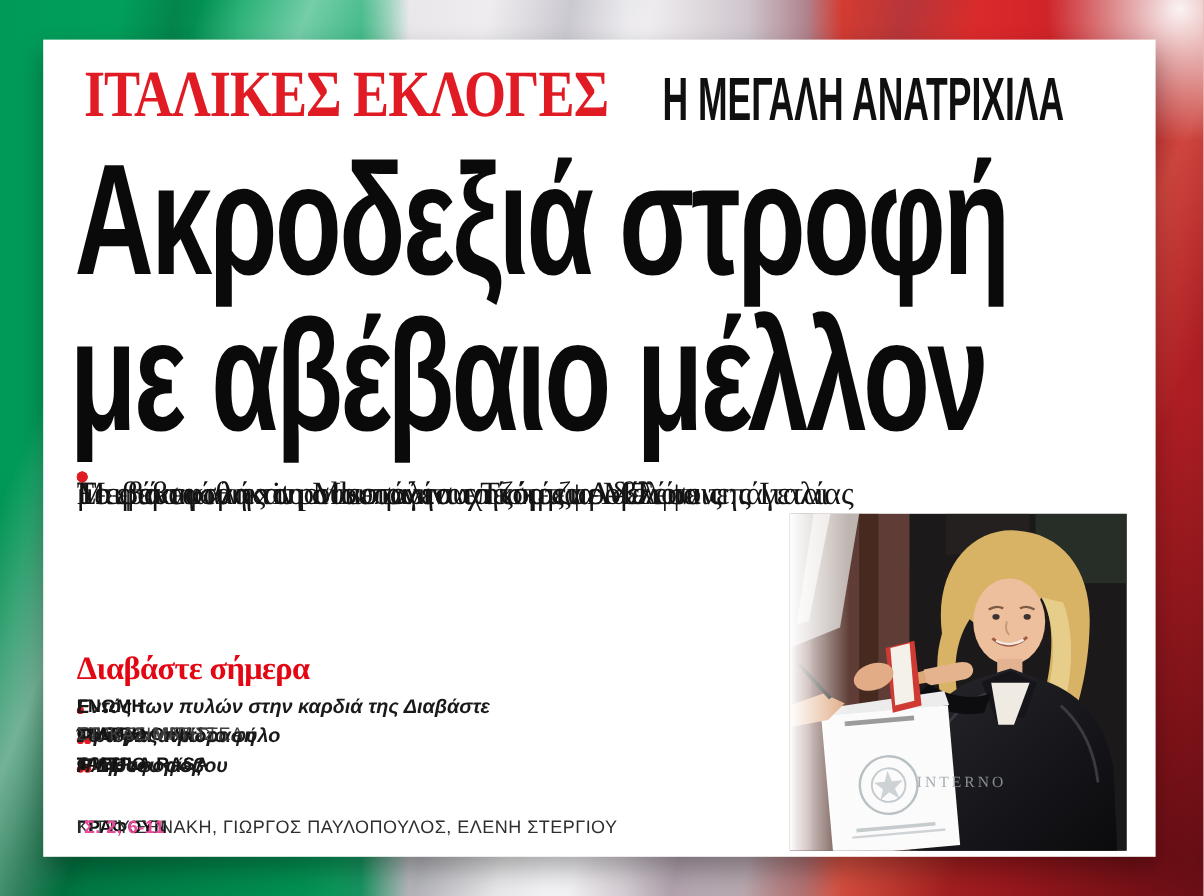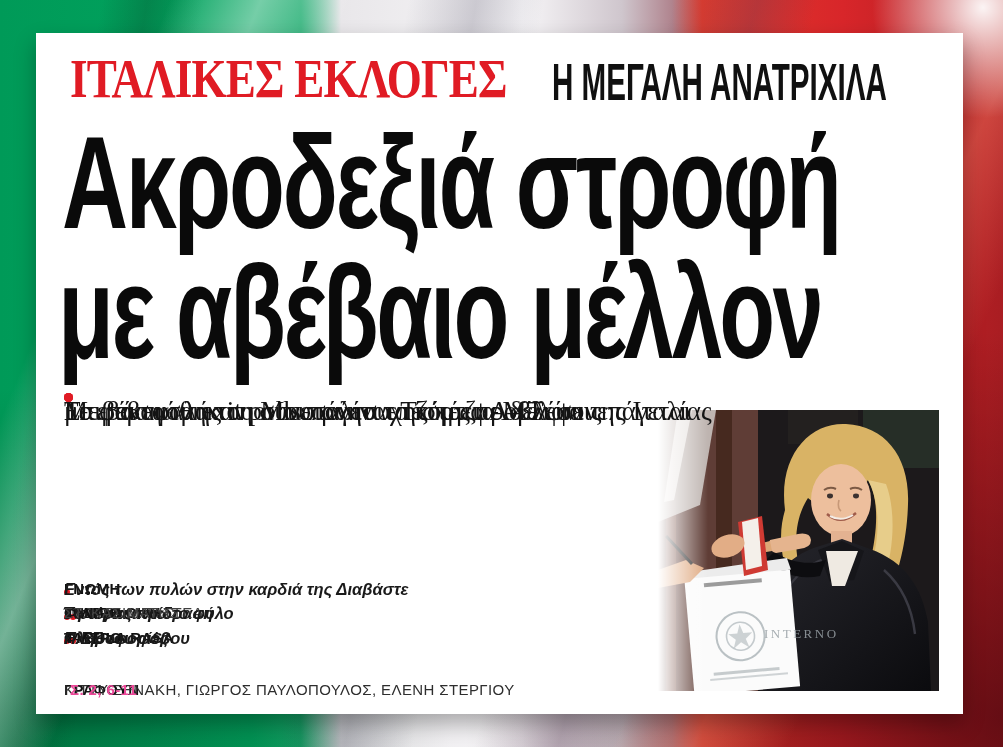--- a/index.html
+++ b/index.html
@@ -81,21 +81,21 @@
   .aut{font-weight:400;letter-spacing:.5px;color:#3f3f3f;}
   
   .footer{
     left:28px;top:648px;z-index:3;white-space:nowrap;
     font-size:15px;color:#2e2e2e;letter-spacing:.4px;
   }
   .footer b{font-weight:700;color:#111;}
   .footer .pages{font-weight:700;color:#ec4899;margin-left:6px;}
   
   .photo{
-    left:622px;top:377px;width:281px;height:315px;z-index:1;overflow:hidden;text-align:center;
+    left:622px;top:395px;width:281px;height:315px;z-index:1;overflow:hidden;text-align:center;
   }
   .photo svg{position:absolute;inset:0;}
 </style>
 </head>
 <body>
 
 <div class="flag"></div>
 
 <div class="panel">
 
@@ -186,20 +186,21 @@
       </div>
     <div class="bl">
         <span class="bdot"></span>
         <span>Με βάση τα exit polls πρώτο το κόμμα Αδέλφια της Ιταλίας</span>
       </div>
     <div class="bl">
         <span>με επικεφαλής τη συνεπάγεται Τζόρτζια Μελόνι</span>
       </div>
   </div>
 
+  <div class="read-heading">Διαβάστε σήμερα</div>
 
   <div class="rows">
     <div class="row">
       <span class="rdot"></span>
       <span class="lab">ΓΝΩΜΗ</span>
       <span class="tit">Εντός των πυλών στην καρδιά της Διαβάστε</span>
     </div>
     <div class="row">
       <span class="rdot"></span>
       <span class="lab">ΓΝΩΜΗ ΟΨΗ</span>

